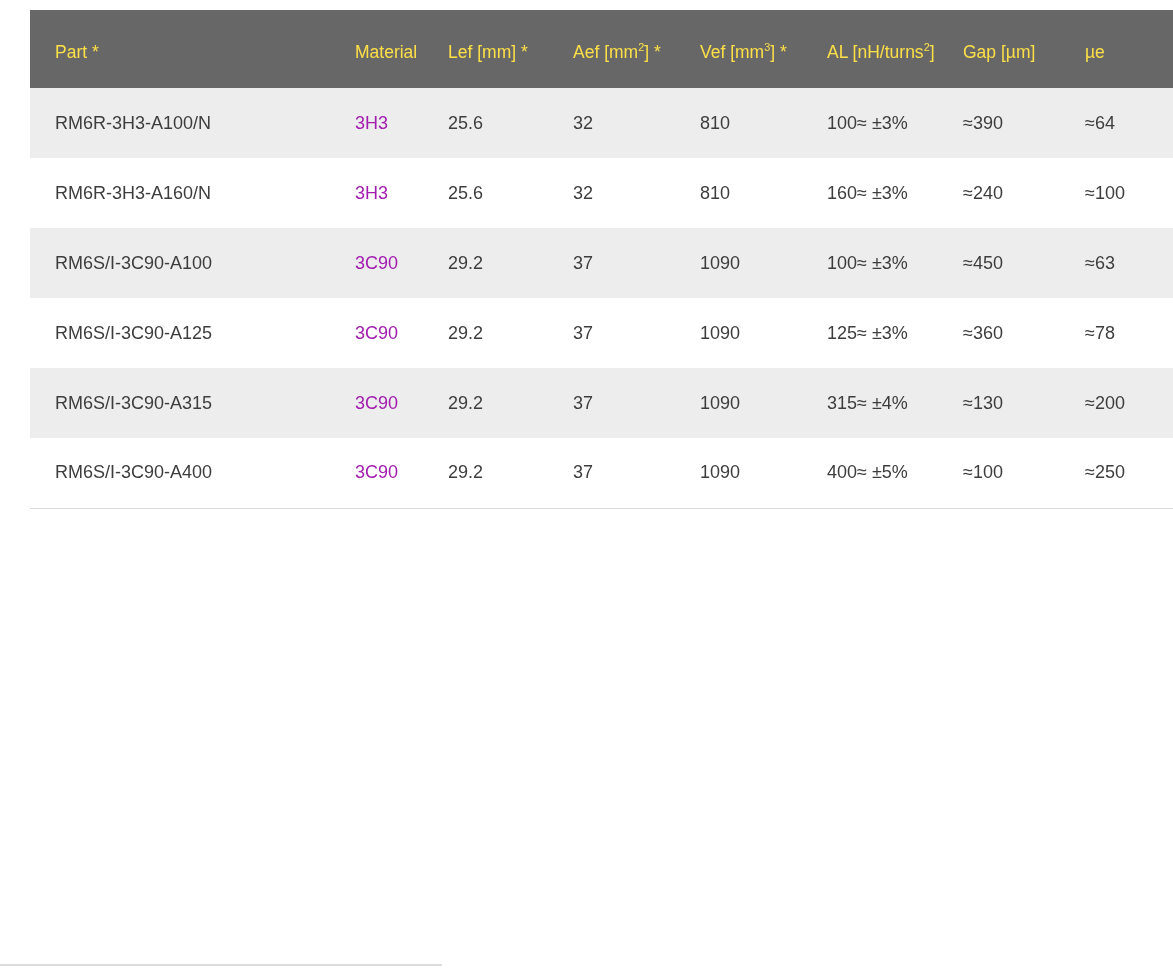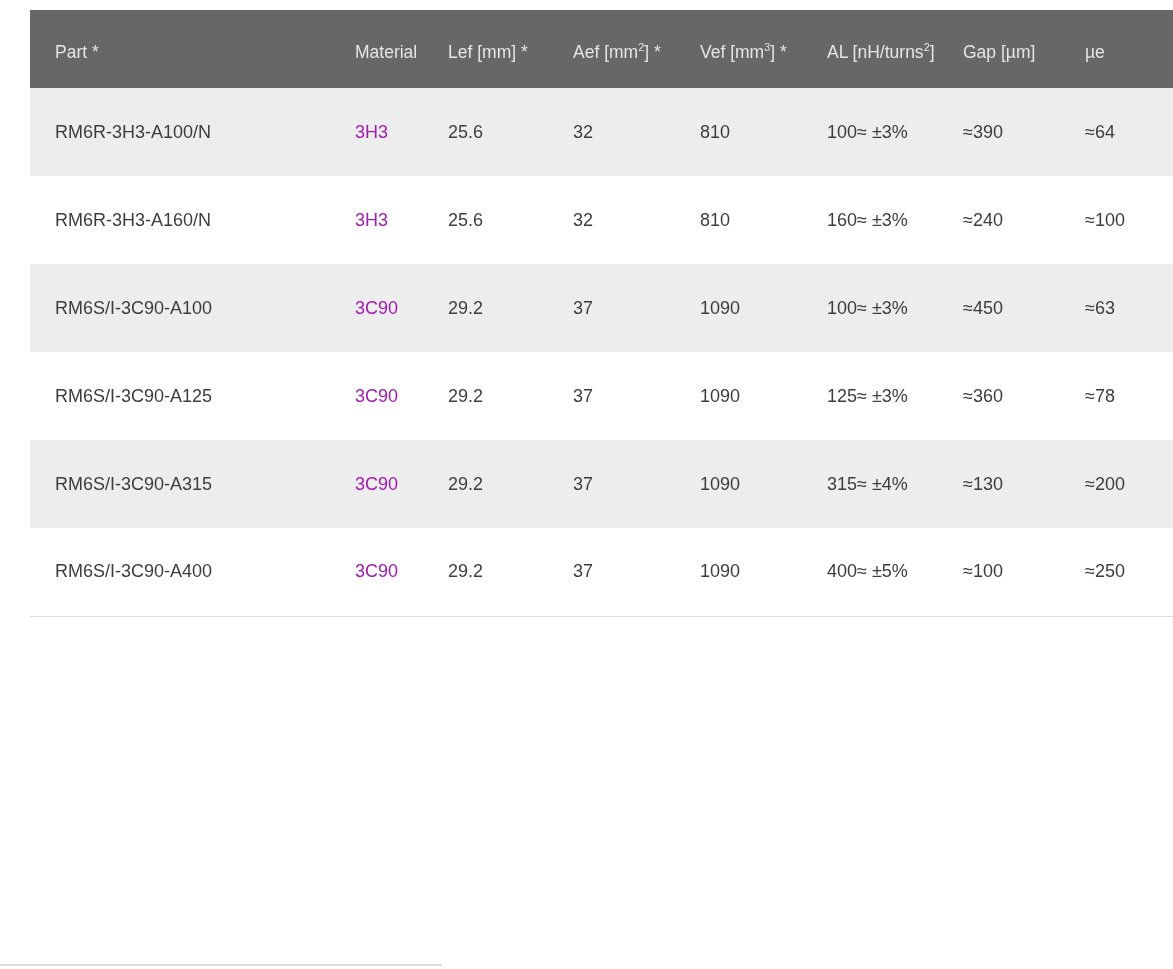--- a/index.html
+++ b/index.html
@@ -19,34 +19,34 @@
   table.spec-table {
     width: 100%;
     border-collapse: collapse;
     table-layout: fixed;
     font-size: 18px;
     color: #3d3d3d;
   }
   table.spec-table thead tr {
     height: 78px;
     background: #676767;
-    color: #e5e5e5;
+    color: #fde047;
     margin-top: 21px;
   }
   table.spec-table th {
     font-weight: 400;
     text-align: left;
     vertical-align: middle;
     padding: 6px 10px 0 0;
     font-size: 17.5px;
     white-space: nowrap;
     overflow: hidden;
   }
   table.spec-table tbody tr {
-    height: 88px;
+    height: 70px;
     background: #ffffff;
   }
   table.spec-table tbody tr:nth-child(odd) {
     background: #ededed;
   }
   table.spec-table tbody tr:last-child {
     border-bottom: 1px solid #dcdcdc;
   }
   table.spec-table td {
     text-align: left;

